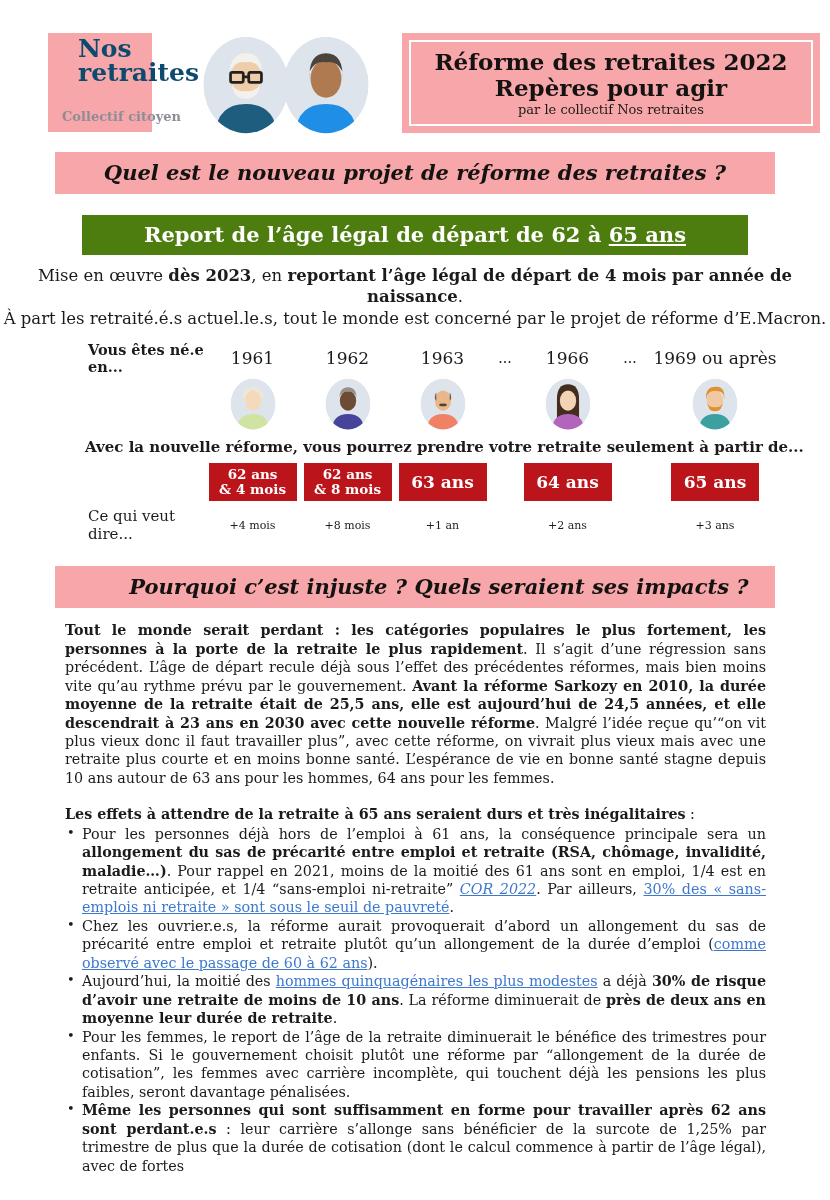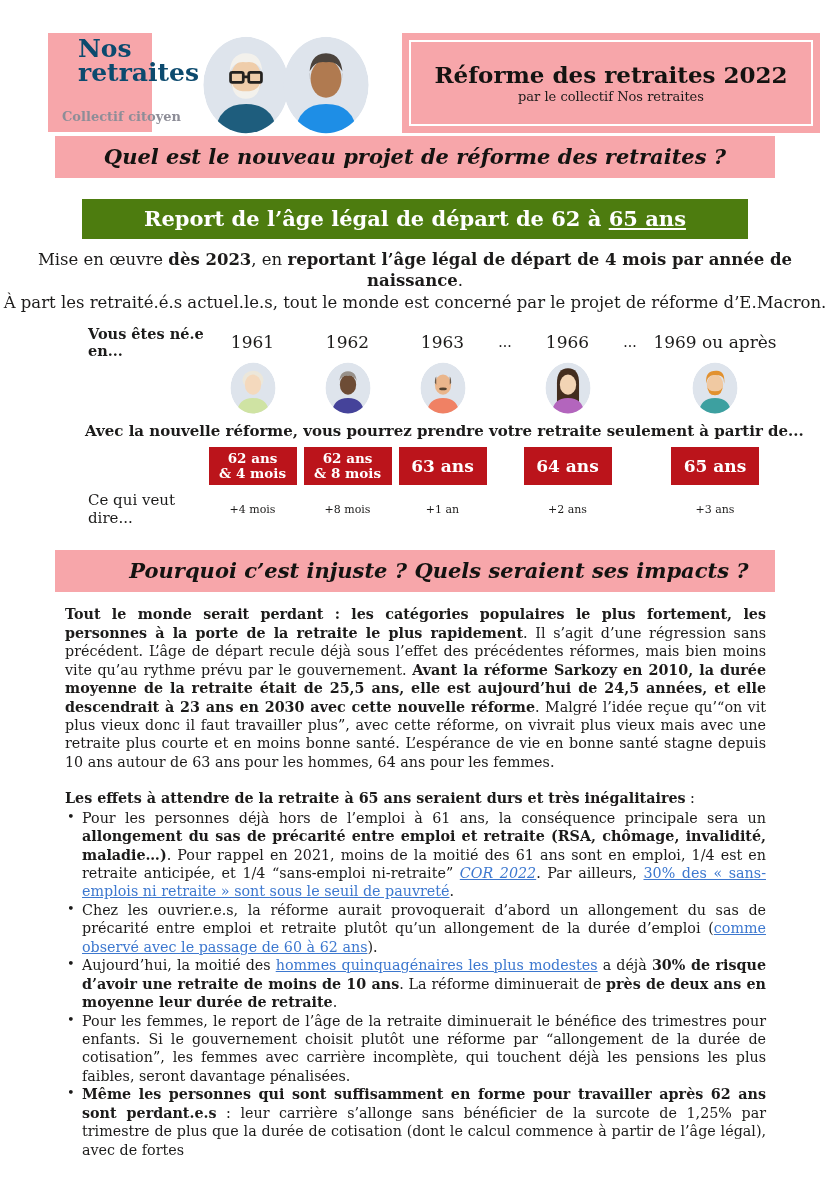--- a/index.html
+++ b/index.html
@@ -24,21 +24,21 @@
   .title-l1,.title-l2{font-size:23px;font-weight:bold;line-height:1.12;color:#141311;}
   .title-by{font-size:13px;margin-top:1px;}
 
   .tagline{text-align:center;margin-top:9px;font-size:12.5px;}
   .tagline .b{font-size:15.5px;}
 
   
   .pink-banner{margin:0 55px;background:#f7a6aa;text-align:center;
                font-size:21px;font-weight:bold;font-style:italic;color:#141311;
                padding:8px 0 9px;}
-  .banner-1{margin-top:1px;}
+  .banner-1{margin-top:17px;}
   .red-banner{margin:21px 82px 0;background:#4d7c0f;color:#fff;text-align:center;
               font-size:21px;font-weight:bold;padding:7px 16px 8px;}
   .intro{margin-top:10px;text-align:center;font-size:16.5px;line-height:1.3;
          white-space:pre-line;}
 
   
   .tl-grid{display:grid;grid-template-columns:150px 95px 95px 95px 30px 95px 30px 140px;
            margin-left:55px;align-items:center;}
   .years-row{margin-top:12px;}
   .born-label{font-size:14.5px;font-weight:bold;padding-left:33px;}
@@ -114,20 +114,21 @@
               <ellipse cx="50" cy="55" rx="47" ry="53" fill="#dee4ec"></ellipse>
               <ellipse cx="50" cy="48" rx="17" ry="21" fill="#b07a50"></ellipse>
               <path d="M32 50 Q30 20 50 20 Q70 20 68 50 L68 40 Q62 28 50 30 Q38 28 32 40 Z" fill="#4b433d"></path>
               <path d="M16 110 Q18 76 50 76 Q82 76 84 110 Z" fill="#1e8ee6"></path>
             </g>
           </svg></div>
     </div>
     <div class="title-box">
       <div class="title-inner">
         <div class="title-l1">Réforme des retraites 2022</div>
+        <div class="title-l2">Repères pour agir</div>
         <div class="title-by">par le collectif Nos retraites</div>
       </div>
     </div>
   </div>
 
 
   <div class="pink-banner banner-1">Quel est le nouveau projet de réforme des retraites ?</div>
   <div class="red-banner"><span class="b">Report de l’âge légal de départ de 62 à </span><span class="b u">65 ans</span></div>
   <div class="intro"><span>Mise en œuvre </span><span class="b">dès 2023</span><span>, en </span><span class="b">reportant l’âge légal de départ de 4 mois par année de naissance</span><span>.
 À part les retraité.é.s actuel.le.s, tout le monde est concerné par le projet de réforme d’E.Macron.</span></div>

